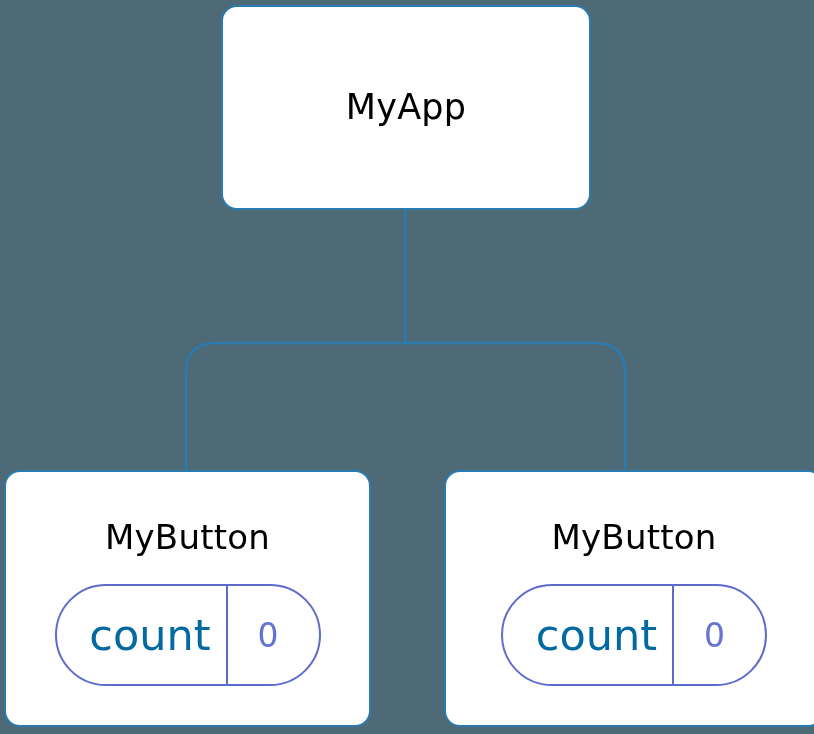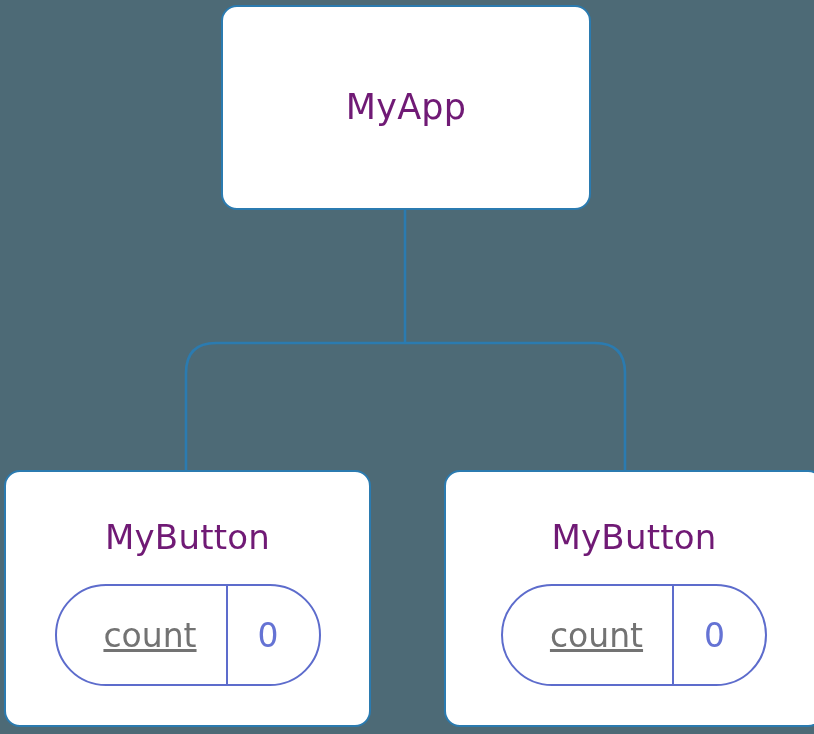--- a/index.html
+++ b/index.html
@@ -64,21 +64,21 @@
 
   .node-card.child-right {
     left: 444px;
     top: 470px;
     width: 380px;   
     height: 257px;
     justify-content: flex-start;
   }
 
   .node-title {
-    color: #701a75;
+    color: #000000;
     font-size: 34px;
     font-weight: 400;
     line-height: 1;
     letter-spacing: 0.2px;
     white-space: nowrap;
   }
 
   .node-card.root .node-title {
     font-size: 35px;
   }
@@ -102,26 +102,25 @@
     overflow: hidden;
   }
 
   .state-key {
     flex: 0 0 171px;
     display: flex;
     align-items: center;
     justify-content: center;
     border-right: 2.4px solid #5d6ccc;
     box-sizing: border-box;
-    color: #737373;
-    font-size: 33px;
+    color: #0369a1;
+    font-size: 43px;
     line-height: 1;
     padding-left: 18px;
     white-space: nowrap;
-    text-decoration: underline;
   }
 
   .state-val {
     flex: 1 1 auto;
     display: flex;
     align-items: center;
     justify-content: center;
     color: #6573d4;
     font-size: 33px;
     line-height: 1;

